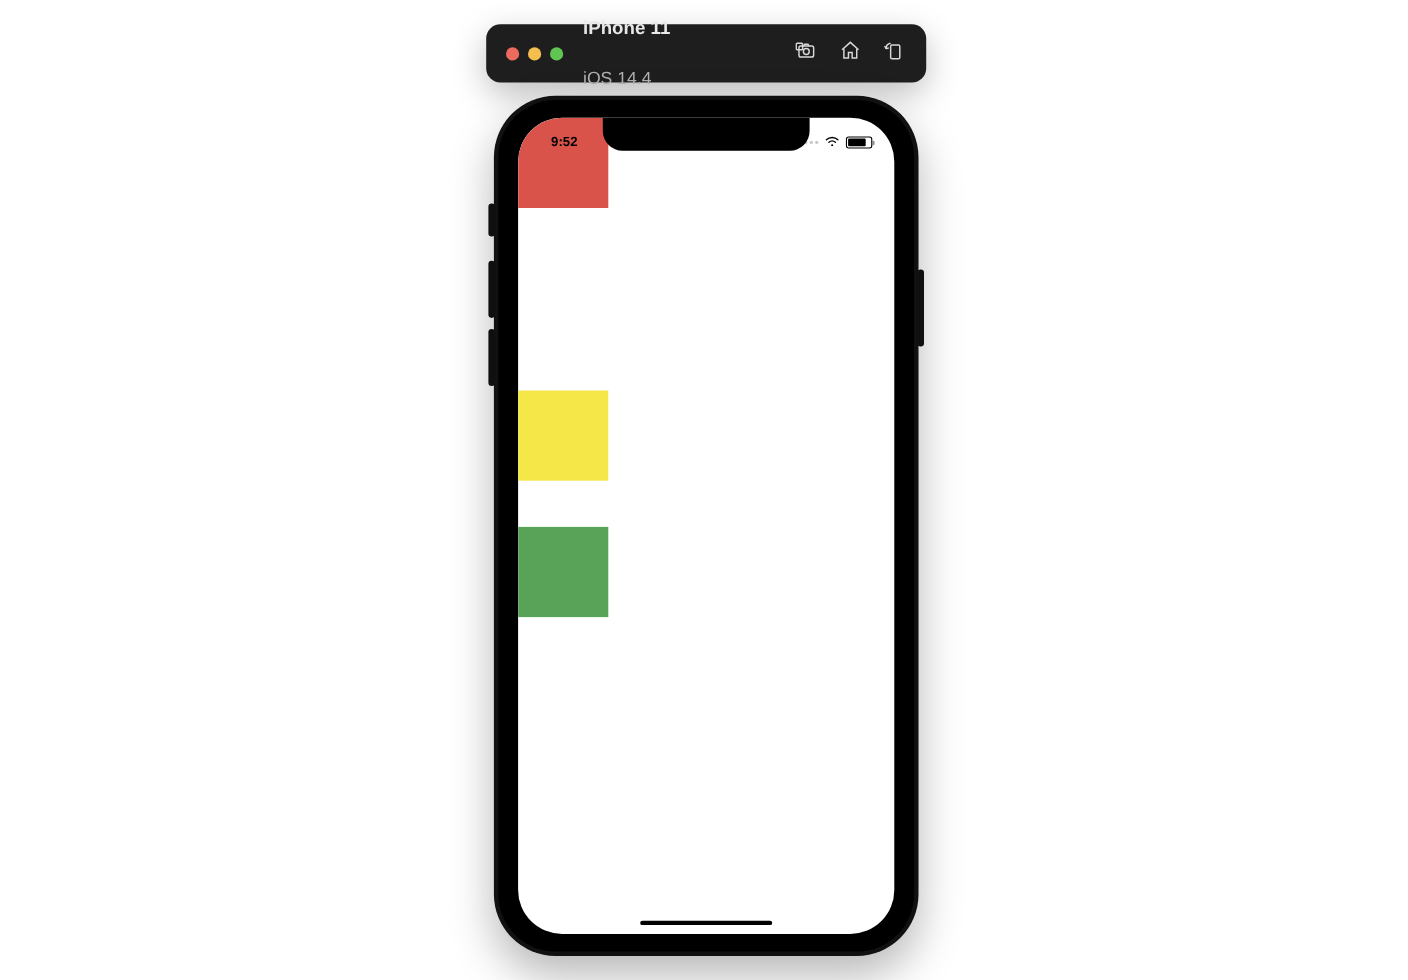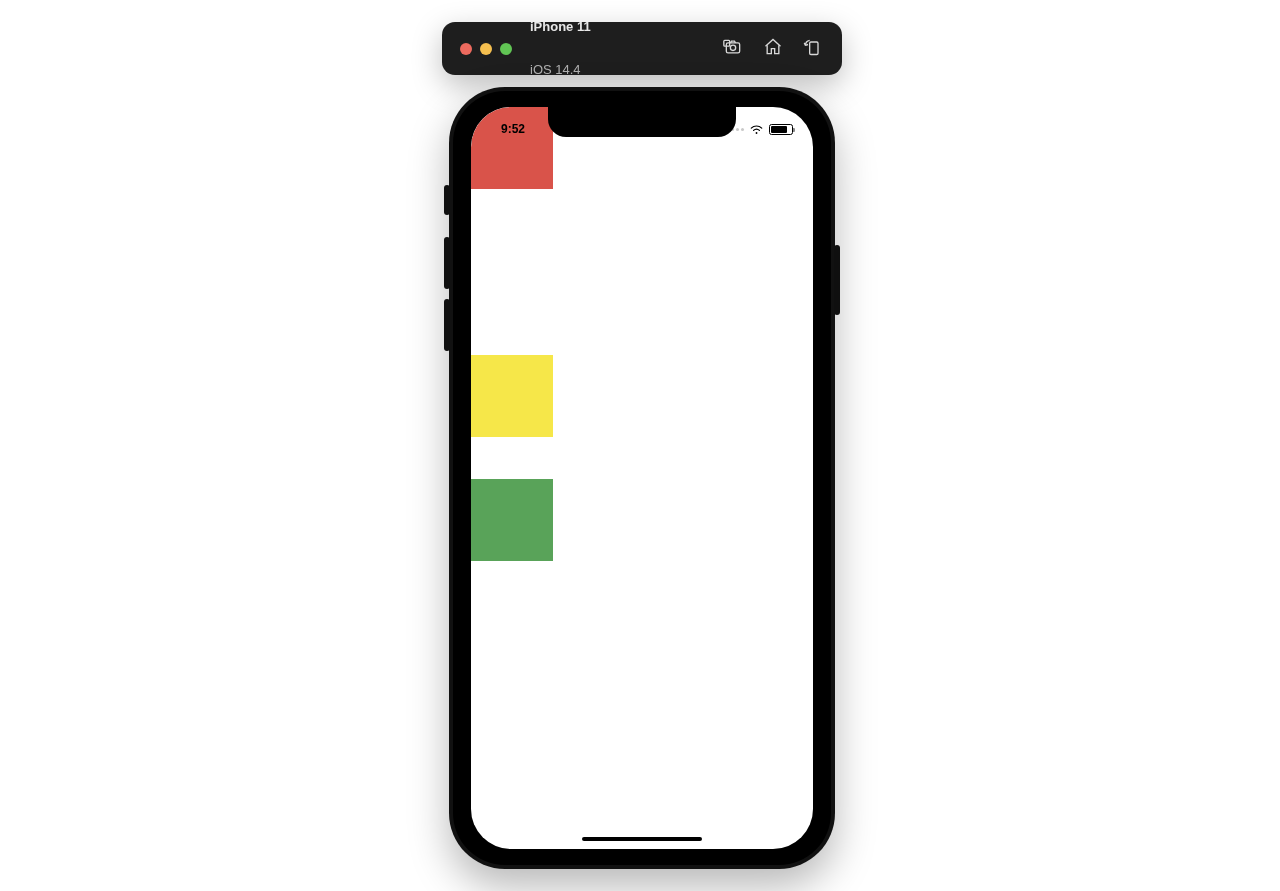--- a/index.html
+++ b/index.html
@@ -45,25 +45,25 @@
     
     .device-info {
       margin-left: 18px;
       color: #e8e8e8;
       display: flex;
       flex-direction: column;
       justify-content: center;
       line-height: 1.15;
     }
     .device-name {
-      font-size: 13px;
+      font-size: 17px;
       font-weight: 600;
     }
     .device-os {
-      font-size: 13px;
+      font-size: 16px;
       color: #b0b0b0;
       font-weight: 500;
       margin-top: 28px;
     }
     
     .toolbar-actions {
       margin-left: auto;
       display: flex;
       gap: 18px;
       align-items: center;

